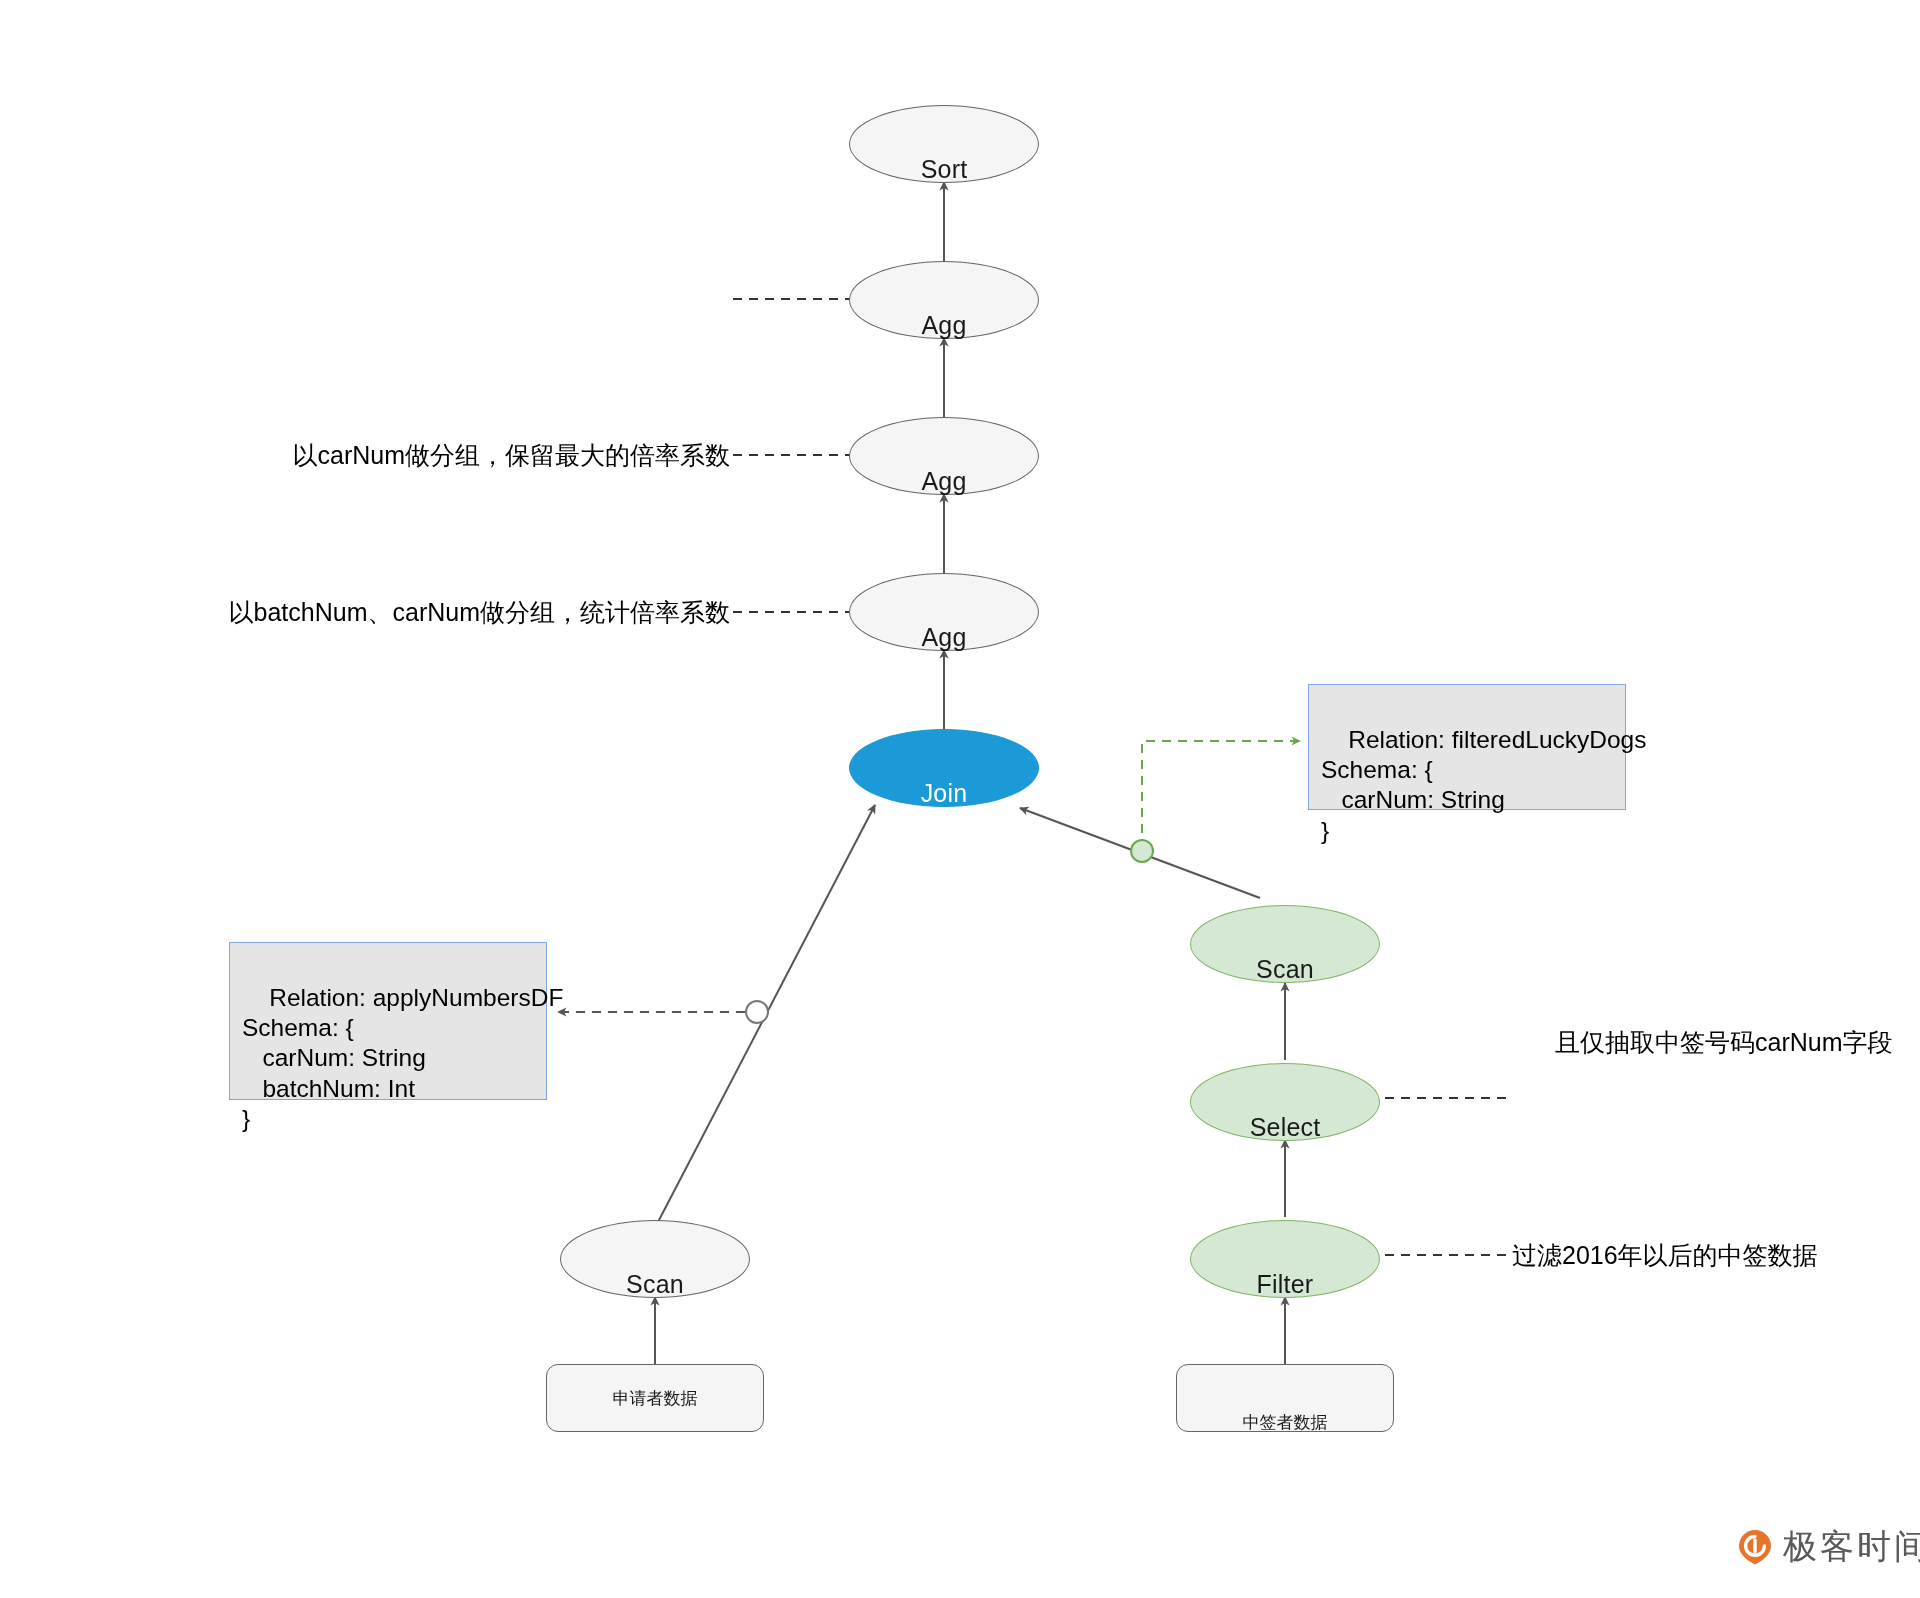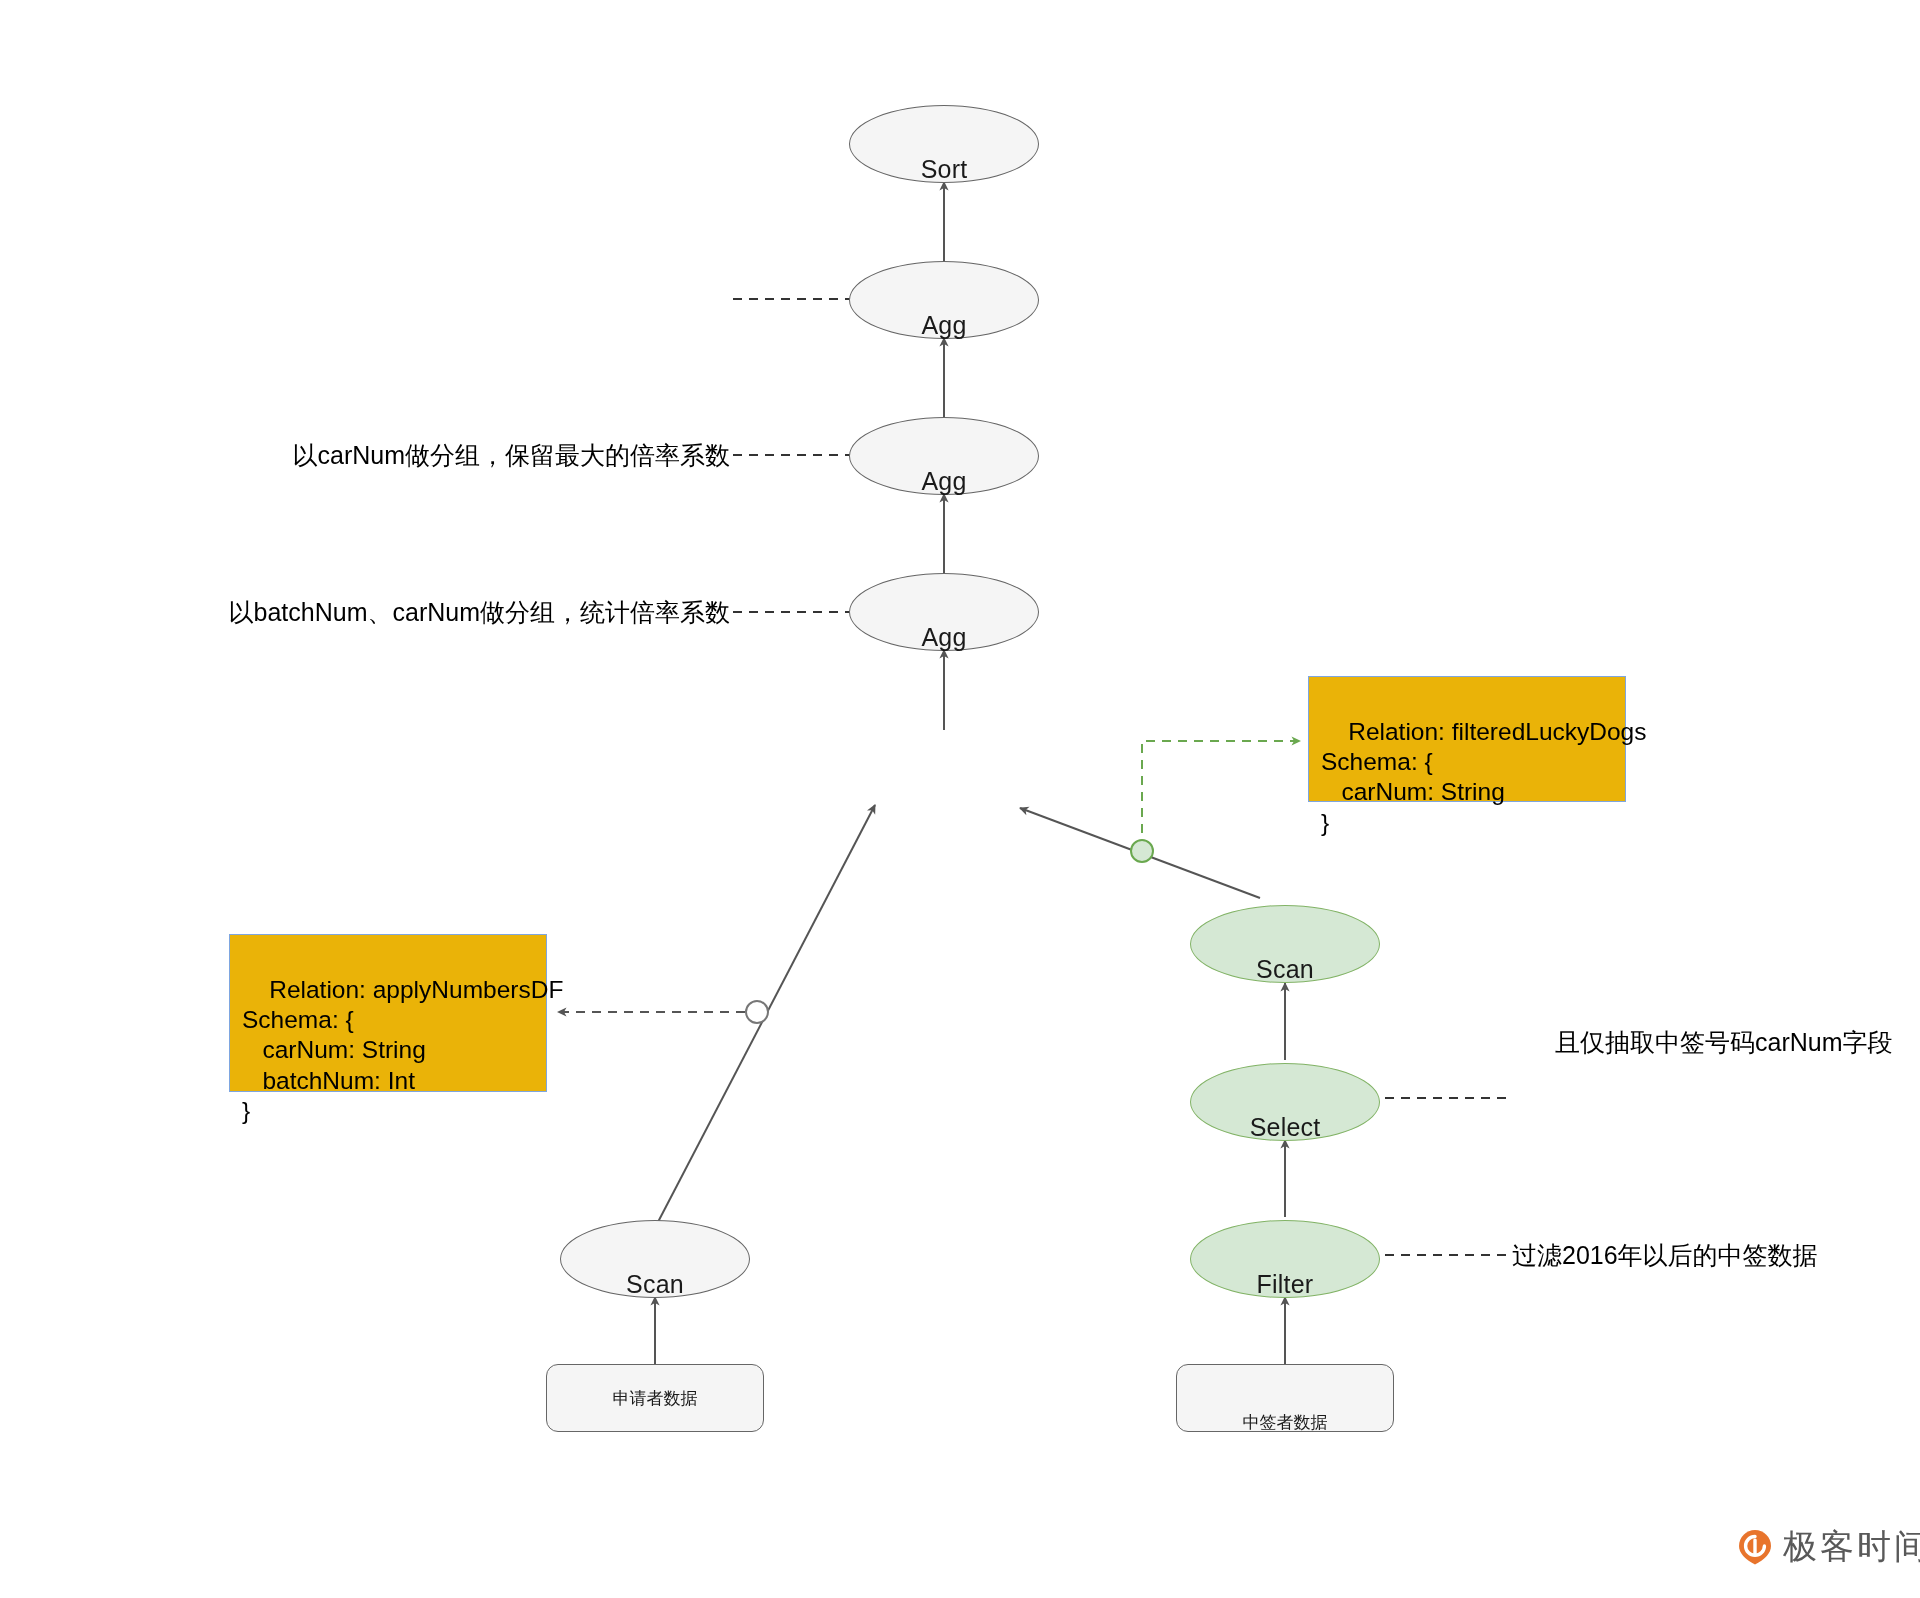--- a/index.html
+++ b/index.html
@@ -69,27 +69,28 @@
     justify-content: center;
     color: #1a1a1a;
   }
   .source-label {
     font-size: 17px;
     line-height: 1;
   }
   .relation-box {
     position: absolute;
     box-sizing: border-box;
-    background: #eab308;
+    background: #e5e5e5;
     border: 1.4px solid #7ea6e0;
     padding: 10px 28px 8px 12px;
     color: #000000;
     font-size: 24.5px;
     line-height: 1.23;
     white-space: pre;
+    margin-top: 8px;
   }
   .note {
     position: absolute;
     font-size: 25px;
     color: #000000;
     white-space: nowrap;
     line-height: 1;
   }
   .note-right {
     text-align: right;
@@ -170,20 +171,23 @@
   </div>
 
   <div class="node ellipse node-gray" style="left:849px; top:417px; width:190px; height:78px;">
     <span class="node-label">Agg</span>
   </div>
 
   <div class="node ellipse node-gray" style="left:849px; top:573px; width:190px; height:78px;">
     <span class="node-label">Agg</span>
   </div>
 
+  <div class="node ellipse node-blue" style="left:849px; top:729px; width:190px; height:78px;">
+    <span class="node-label">Join</span>
+  </div>
 
   <div class="node ellipse node-gray" style="left:560px; top:1220px; width:190px; height:78px;">
     <span class="node-label">Scan</span>
   </div>
 
   <div class="node ellipse node-green" style="left:1190px; top:905px; width:190px; height:78px;">
     <span class="node-label">Scan</span>
   </div>
 
   <div class="node ellipse node-green" style="left:1190px; top:1063px; width:190px; height:78px;">

